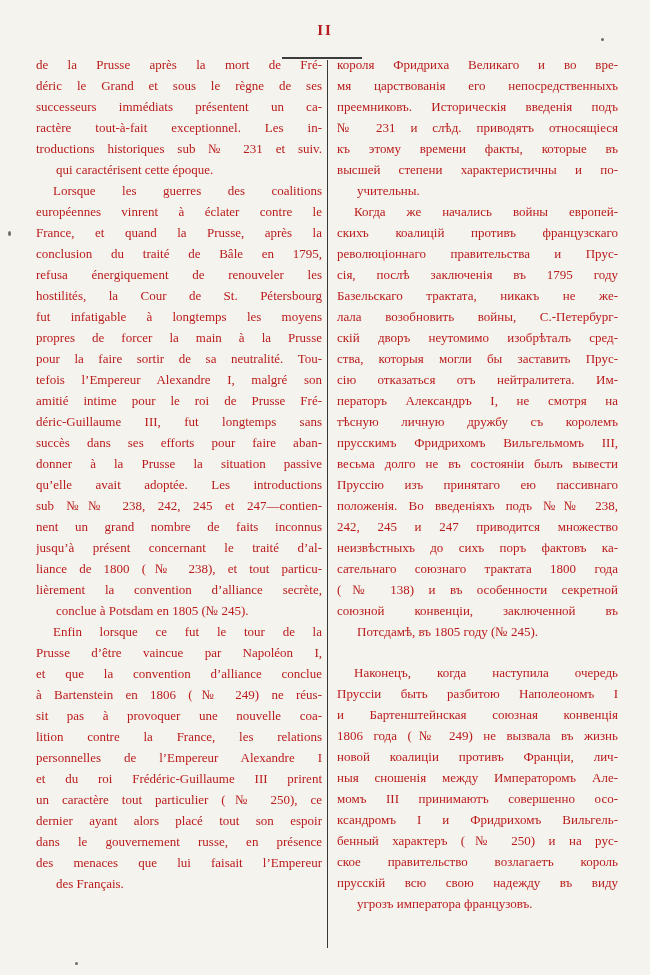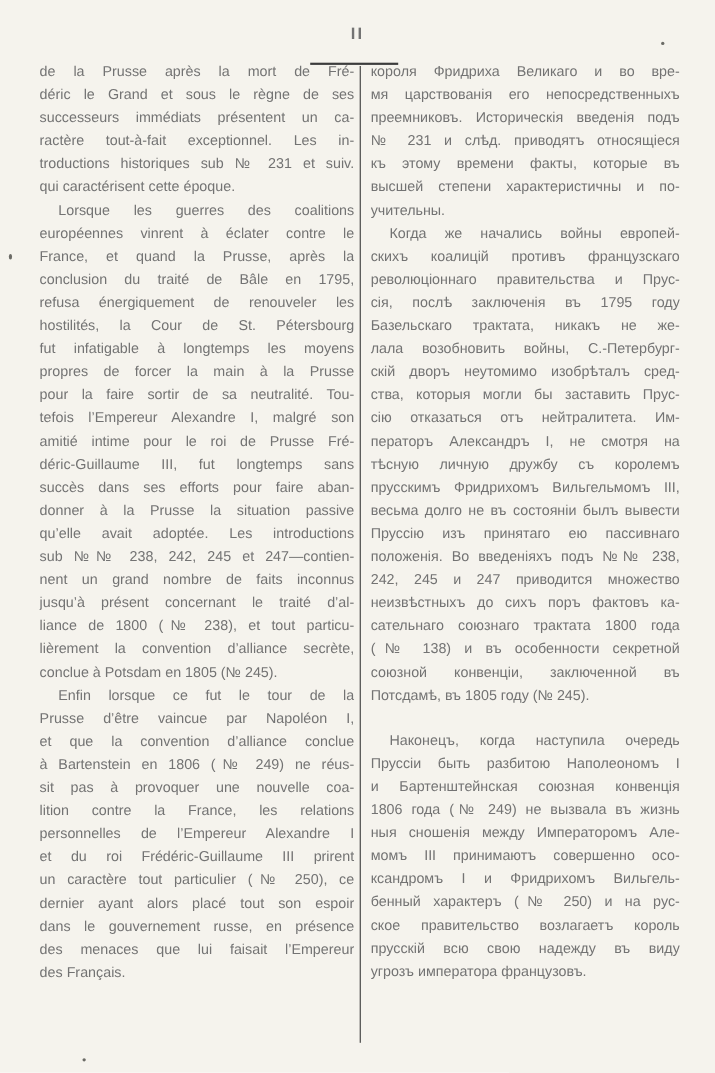--- a/index.html
+++ b/index.html
@@ -1,22 +1,22 @@
 <!DOCTYPE html>
 <html><head>
 <meta charset="utf-8">
 <style>
   html, body { margin: 0; padding: 0; }
   .page {
     position: relative;
     width: 650px;
     height: 975px;
     background: #f5f3ed;
-    font-family: Liberation Sans, sans-serif;
-    color: #737373;
+    font-family: Liberation Serif, serif;
+    color: #b91c1c;
     overflow: hidden;
   }
   .pagenum {
     position: absolute;
     top: 22px; left: 0;
     width: 650px;
     text-align: center;
     font-size: 15px;
     letter-spacing: 2px;
     font-weight: bold;
@@ -44,21 +44,21 @@
   .col-right { left: 337px; width: 281px; }
   .para { margin: 0; }
   .para.gap { margin-top: 20px; }
   .line {
     height: 21px;
     overflow: hidden;
     text-align: justify;
     text-align-last: justify;
     white-space: normal;
   }
-  .line.pl { text-align-last: left; }
+  .line.pl { text-align-last: left; margin-left: 20px; }
   .line.ind { padding-left: 17px; }
   .speck {
     position: absolute;
     background: #6b6b66;
     border-radius: 50%;
   }
   .speck-1 { left: 8px;  top: 231px; width: 3px; height: 5px; }
   .speck-2 { left: 75px; top: 962px; width: 3px; height: 3px; }
   .speck-3 { left: 601px; top: 38px; width: 3px; height: 3px; }
 </style>
@@ -148,20 +148,21 @@
         <div class="line">сательнаго союзнаго трактата 1800 года</div>
         <div class="line">(№ 138) и въ особенности секретной</div>
         <div class="line">союзной конвенціи, заключенной въ</div>
         <div class="line pl">Потсдамѣ, въ 1805 году (№ 245).</div>
       </div>
       <div class="para gap">
         <div class="line ind">Наконецъ, когда наступила очередь</div>
         <div class="line">Пруссіи быть разбитою Наполеономъ I</div>
         <div class="line">и Бартенштейнская союзная конвенція</div>
         <div class="line">1806 года (№ 249) не вызвала въ жизнь</div>
+        <div class="line">новой коалиціи противъ Франціи, лич-</div>
         <div class="line">ныя сношенія между Императоромъ Але-</div>
         <div class="line">момъ III принимаютъ совершенно осо-</div>
         <div class="line">ксандромъ I и Фридрихомъ Вильгель-</div>
         <div class="line">бенный характеръ (№ 250) и на рус-</div>
         <div class="line">ское правительство возлагаетъ король</div>
         <div class="line">прусскій всю свою надежду въ виду</div>
         <div class="line pl">угрозъ императора французовъ.</div>
       </div>
     </div>
   <div class="speck speck-1"></div>

